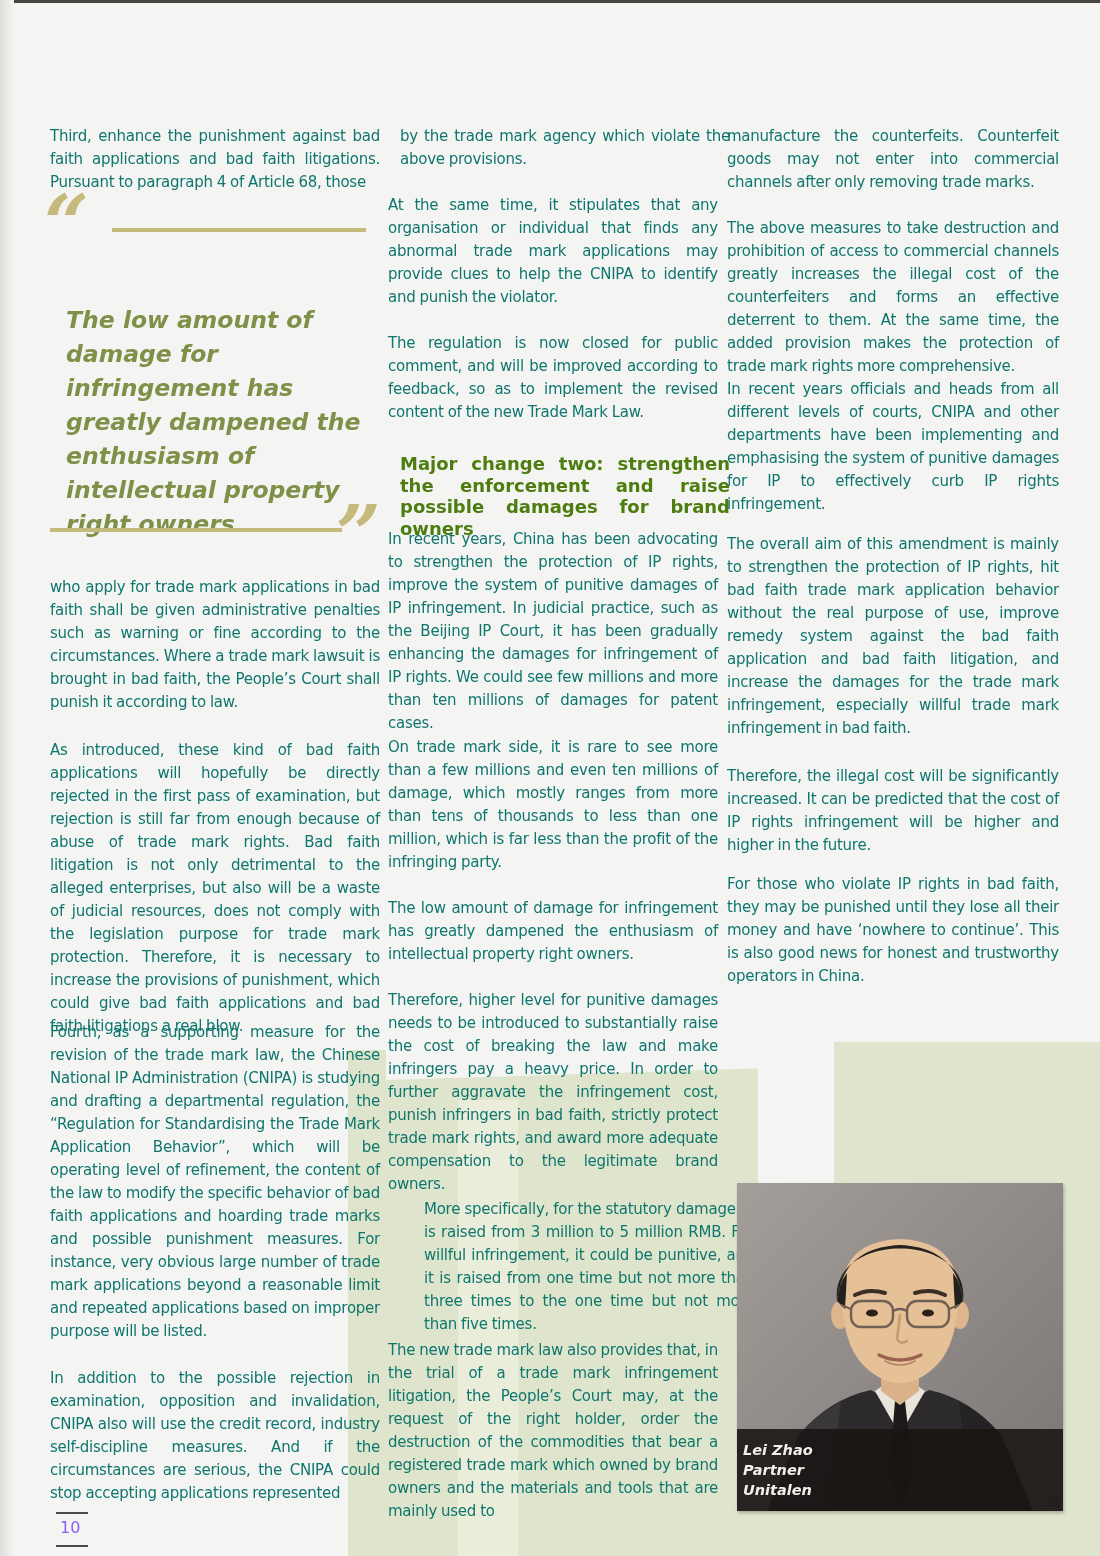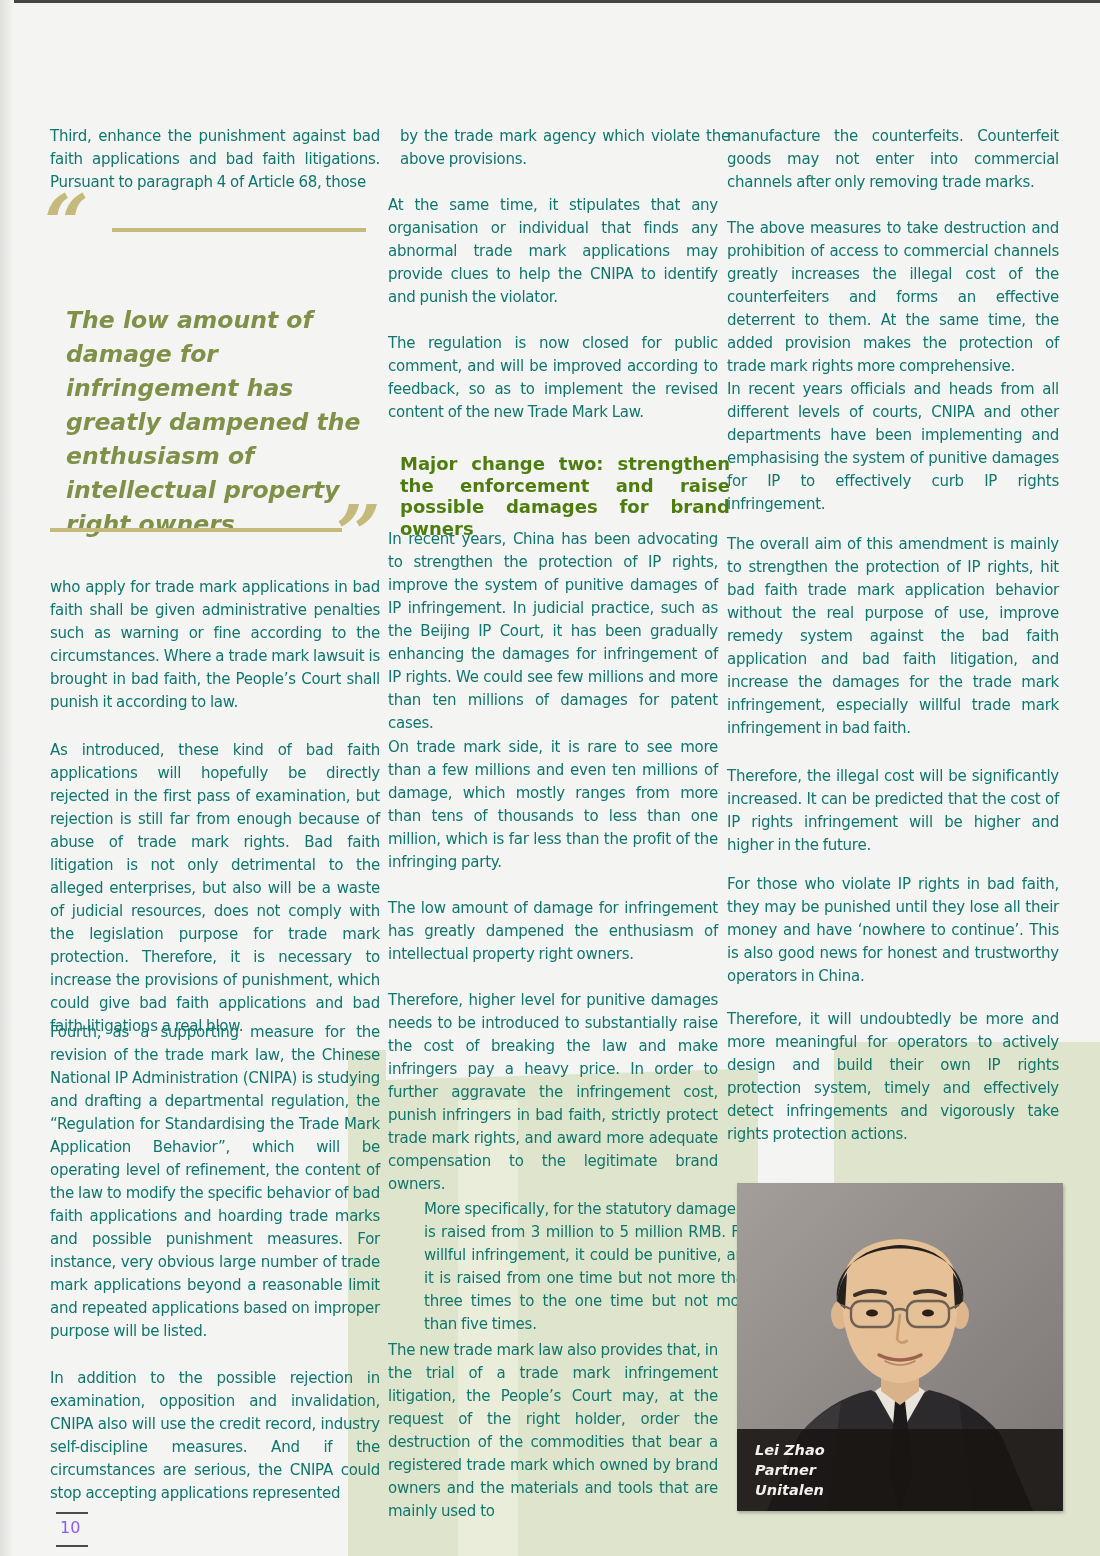--- a/index.html
+++ b/index.html
@@ -55,21 +55,21 @@
   .photo {
     position:absolute; left:737px; top:1183px; width:326px; height:328px;
     z-index:2; overflow:hidden; box-shadow:1px 2px 3px rgba(60,60,55,.35);
   }
   .photo svg { display:block; }
   .photo-caption {
     position:absolute; left:0; bottom:0; width:100%; height:82px;
     background:rgba(24,21,18,.88);
   }
   .photo-caption .cap-line {
-    margin:0; padding-left:18px; color:#f2f0ec;
+    margin:0; padding-left:6px; color:#f2f0ec;
     font-size:14.5px; line-height:20px; font-weight:bold; font-style:italic;
   }
   .photo-caption .cap-line:first-child { padding-top:11px; }
 </style>
 </head>
 <body>
 
 <div class="page">
 
   <div class="decor decor-green" style="left:348px; top:1050px; width:38px; height:506px;"></div>
@@ -111,21 +111,20 @@
   <p class="para col-mid" style="top:989px;">Therefore, higher level for punitive damages needs to be introduced to substantially raise the cost of breaking the law and make infringers pay a heavy price. In order to further aggravate the infringement cost, punish infringers in bad faith, strictly protect trade mark rights, and award more adequate compensation to the legitimate brand owners.</p>
   <p class="para col-mid" style="top:1198px;margin-left:36px;">More specifically, for the statutory damage, it is raised from 3 million to 5 million RMB. For willful infringement, it could be punitive, and it is raised from one time but not more than three times to the one time but not more than five times.</p>
   <p class="para col-mid" style="top:1339px;">The new trade mark law also provides that, in the trial of a trade mark infringement litigation, the People’s Court may, at the request of the right holder, order the destruction of the commodities that bear a registered trade mark which owned by brand owners and the materials and tools that are mainly used to</p>
 
   <p class="para col-right" style="top:125px;">manufacture the counterfeits. Counterfeit goods may not enter into commercial channels after only removing trade marks.</p>
   <p class="para col-right" style="top:217px;">The above measures to take destruction and prohibition of access to commercial channels greatly increases the illegal cost of the counterfeiters and forms an effective deterrent to them. At the same time, the added provision makes the protection of trade mark rights more comprehensive.</p>
   <p class="para col-right" style="top:378px;">In recent years officials and heads from all different levels of courts, CNIPA and other departments have been implementing and emphasising the system of punitive damages for IP to effectively curb IP rights infringement.</p>
   <p class="para col-right" style="top:533px;">The overall aim of this amendment is mainly to strengthen the protection of IP rights, hit bad faith trade mark application behavior without the real purpose of use, improve remedy system against the bad faith application and bad faith litigation, and increase the damages for the trade mark infringement, especially willful trade mark infringement in bad faith.</p>
   <p class="para col-right" style="top:737px;margin-top:28px;">Therefore, the illegal cost will be significantly increased. It can be predicted that the cost of IP rights infringement will be higher and higher in the future.</p>
   <p class="para col-right" style="top:873px;">For those who violate IP rights in bad faith, they may be punished until they lose all their money and have ‘nowhere to continue’. This is also good news for honest and trustworthy operators in China.</p>
-  <p class="para col-right" style="top:1008px;">Therefore, it will undoubtedly be more and more meaningful for operators to actively design and build their own IP rights protection system, timely and effectively detect infringements and vigorously take rights protection actions.</p>
 
   <div class="photo">
     <svg width="326" height="328" viewBox="0 0 326 328" xmlns="http://www.w3.org/2000/svg">
       <defs>
         <linearGradient id="bgGrad" x1="0" y1="0" x2="1" y2="1">
           <stop offset="0" stop-color="#a49e9a"></stop>
           <stop offset="0.55" stop-color="#8d8885"></stop>
           <stop offset="1" stop-color="#7b7673"></stop>
         </linearGradient>
       </defs>

